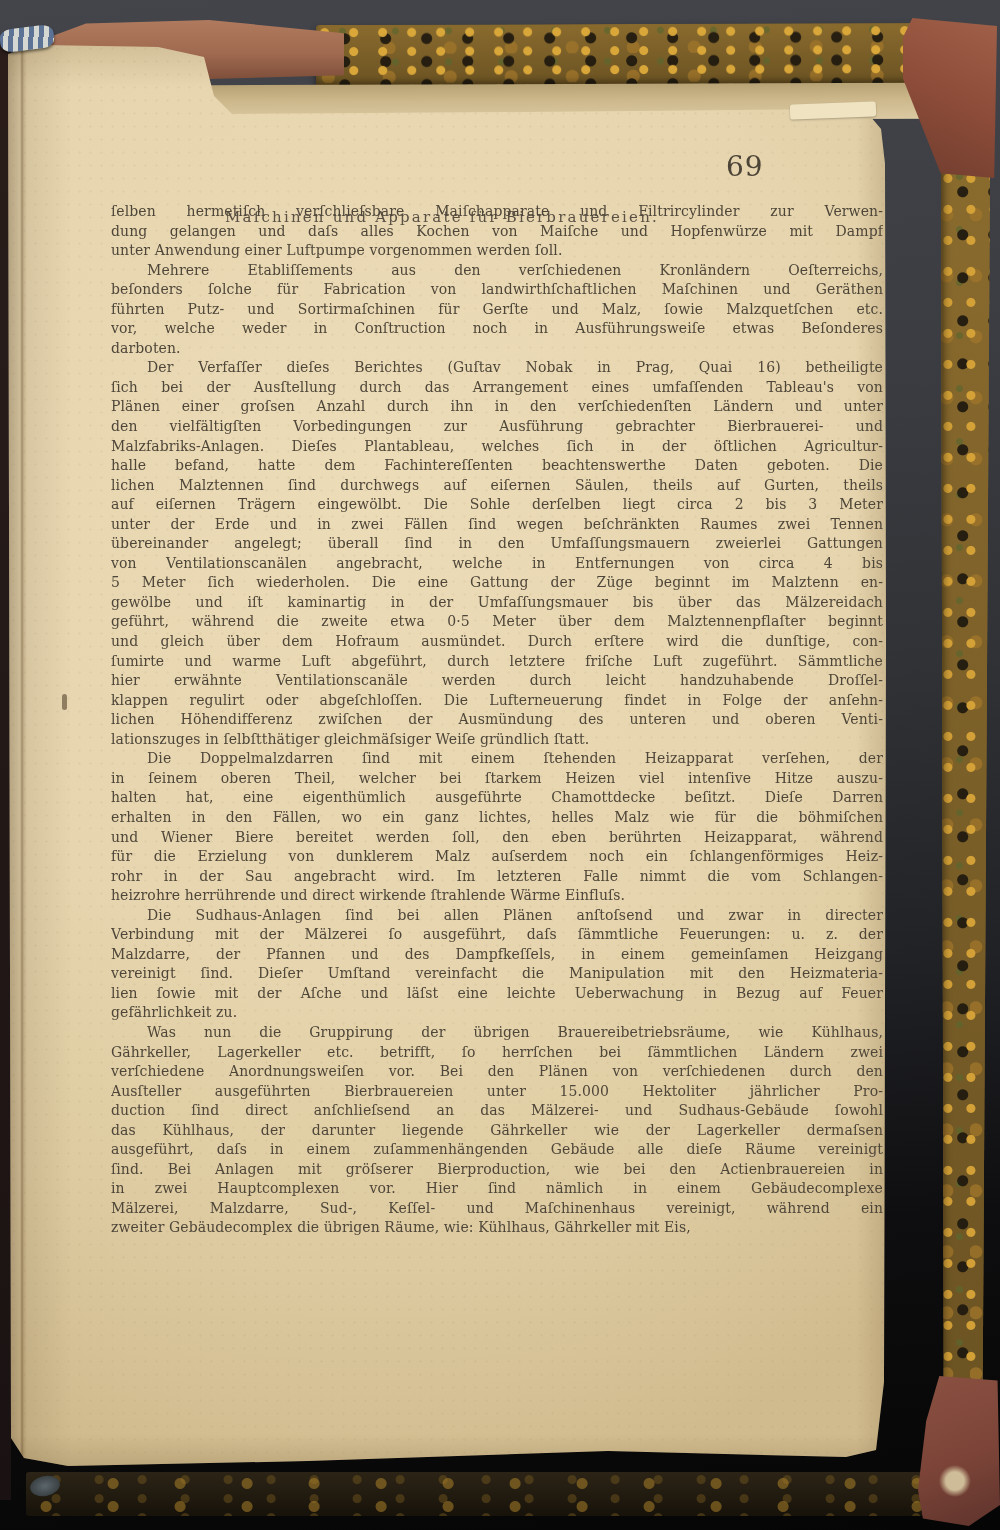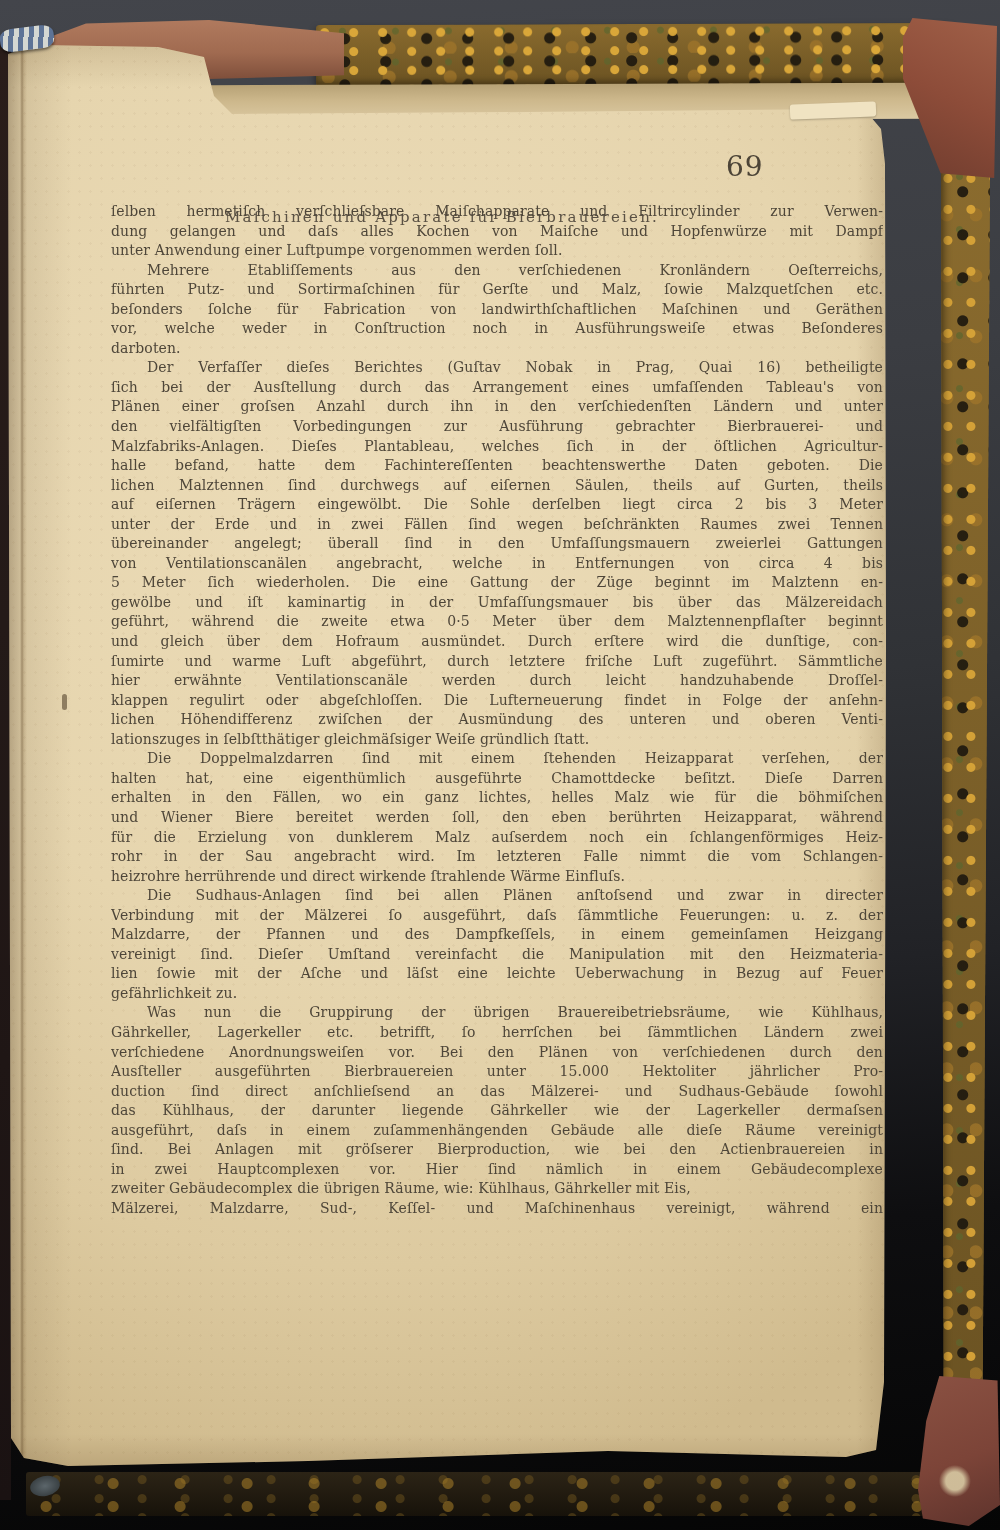--- a/index.html
+++ b/index.html
@@ -131,22 +131,22 @@
     <div class="running-head">Maſchinen und Apparate für Bierbrauereien.</div>
     <div class="page-number">69</div>
     <div class="text-block">
         <div class="para">
           <div class="line">ſelben hermetiſch verſchlieſsbare Maiſchapparate und Filtrircylinder zur Verwen-</div>
           <div class="line">dung gelangen und daſs alles Kochen von Maiſche und Hopfenwürze mit Dampf</div>
           <div class="line last">unter Anwendung einer Luftpumpe vorgenommen werden ſoll.</div>
         </div>
         <div class="para">
           <div class="line indent">Mehrere Etabliſſements aus den verſchiedenen Kronländern Oeſterreichs,</div>
+          <div class="line">beſonders ſolche für Fabrication von landwirthſchaftlichen Maſchinen und Geräthen</div>
           <div class="line">führten Putz- und Sortirmaſchinen für Gerſte und Malz, ſowie Malzquetſchen etc.</div>
-          <div class="line">beſonders ſolche für Fabrication von landwirthſchaftlichen Maſchinen und Geräthen</div>
           <div class="line">vor, welche weder in Conſtruction noch in Ausführungsweiſe etwas Beſonderes</div>
           <div class="line last">darboten.</div>
         </div>
         <div class="para">
           <div class="line indent">Der Verfaſſer dieſes Berichtes (Guſtav Nobak in Prag, Quai 16) betheiligte</div>
           <div class="line">ſich bei der Ausſtellung durch das Arrangement eines umfaſſenden Tableau's von</div>
           <div class="line">Plänen einer groſsen Anzahl durch ihn in den verſchiedenſten Ländern und unter</div>
           <div class="line">den vielfältigſten Vorbedingungen zur Ausführung gebrachter Bierbrauerei- und</div>
           <div class="line">Malzfabriks-Anlagen. Dieſes Plantableau, welches ſich in der öſtlichen Agricultur-</div>
           <div class="line">halle befand, hatte dem Fachintereſſenten beachtenswerthe Daten geboten. Die</div>
@@ -160,20 +160,21 @@
           <div class="line">geführt, während die zweite etwa 0·5 Meter über dem Malztennenpflaſter beginnt</div>
           <div class="line">und gleich über dem Hofraum ausmündet. Durch erſtere wird die dunſtige, con-</div>
           <div class="line">ſumirte und warme Luft abgeführt, durch letztere friſche Luft zugeführt. Sämmtliche</div>
           <div class="line">hier erwähnte Ventilationscanäle werden durch leicht handzuhabende Droſſel-</div>
           <div class="line">klappen regulirt oder abgeſchloſſen. Die Lufterneuerung findet in Folge der anſehn-</div>
           <div class="line">lichen Höhendifferenz zwiſchen der Ausmündung des unteren und oberen Venti-</div>
           <div class="line last">lationszuges in ſelbſtthätiger gleichmäſsiger Weiſe gründlich ſtatt.</div>
         </div>
         <div class="para">
           <div class="line indent">Die Doppelmalzdarren ſind mit einem ſtehenden Heizapparat verſehen, der</div>
+          <div class="line">in ſeinem oberen Theil, welcher bei ſtarkem Heizen viel intenſive Hitze auszu-</div>
           <div class="line">halten hat, eine eigenthümlich ausgeführte Chamottdecke beſitzt. Dieſe Darren</div>
           <div class="line">erhalten in den Fällen, wo ein ganz lichtes, helles Malz wie für die böhmiſchen</div>
           <div class="line">und Wiener Biere bereitet werden ſoll, den eben berührten Heizapparat, während</div>
           <div class="line">für die Erzielung von dunklerem Malz auſserdem noch ein ſchlangenförmiges Heiz-</div>
           <div class="line">rohr in der Sau angebracht wird. Im letzteren Falle nimmt die vom Schlangen-</div>
           <div class="line last">heizrohre herrührende und direct wirkende ſtrahlende Wärme Einfluſs.</div>
         </div>
         <div class="para">
           <div class="line indent">Die Sudhaus-Anlagen ſind bei allen Plänen anſtoſsend und zwar in directer</div>
           <div class="line">Verbindung mit der Mälzerei ſo ausgeführt, daſs ſämmtliche Feuerungen: u. z. der</div>
@@ -185,18 +186,18 @@
         <div class="para">
           <div class="line indent">Was nun die Gruppirung der übrigen Brauereibetriebsräume, wie Kühlhaus,</div>
           <div class="line">Gährkeller, Lagerkeller etc. betrifft, ſo herrſchen bei ſämmtlichen Ländern zwei</div>
           <div class="line">verſchiedene Anordnungsweiſen vor. Bei den Plänen von verſchiedenen durch den</div>
           <div class="line">Ausſteller ausgeführten Bierbrauereien unter 15.000 Hektoliter jährlicher Pro-</div>
           <div class="line">duction ſind direct anſchlieſsend an das Mälzerei- und Sudhaus-Gebäude ſowohl</div>
           <div class="line">das Kühlhaus, der darunter liegende Gährkeller wie der Lagerkeller dermaſsen</div>
           <div class="line">ausgeführt, daſs in einem zuſammenhängenden Gebäude alle dieſe Räume vereinigt</div>
           <div class="line">ſind. Bei Anlagen mit gröſserer Bierproduction, wie bei den Actienbrauereien in</div>
           <div class="line">in zwei Hauptcomplexen vor. Hier ſind nämlich in einem Gebäudecomplexe</div>
+          <div class="line">Mälzerei, Malzdarre, Sud-, Keſſel- und Maſchinenhaus vereinigt, während ein</div>
           <div class="line last">zweiter Gebäudecomplex die übrigen Räume, wie: Kühlhaus, Gährkeller mit Eis,</div>
-          <div class="line">Mälzerei, Malzdarre, Sud-, Keſſel- und Maſchinenhaus vereinigt, während ein</div>
         </div>
       </div>
   </div>
 </div>
 
 </body></html>

